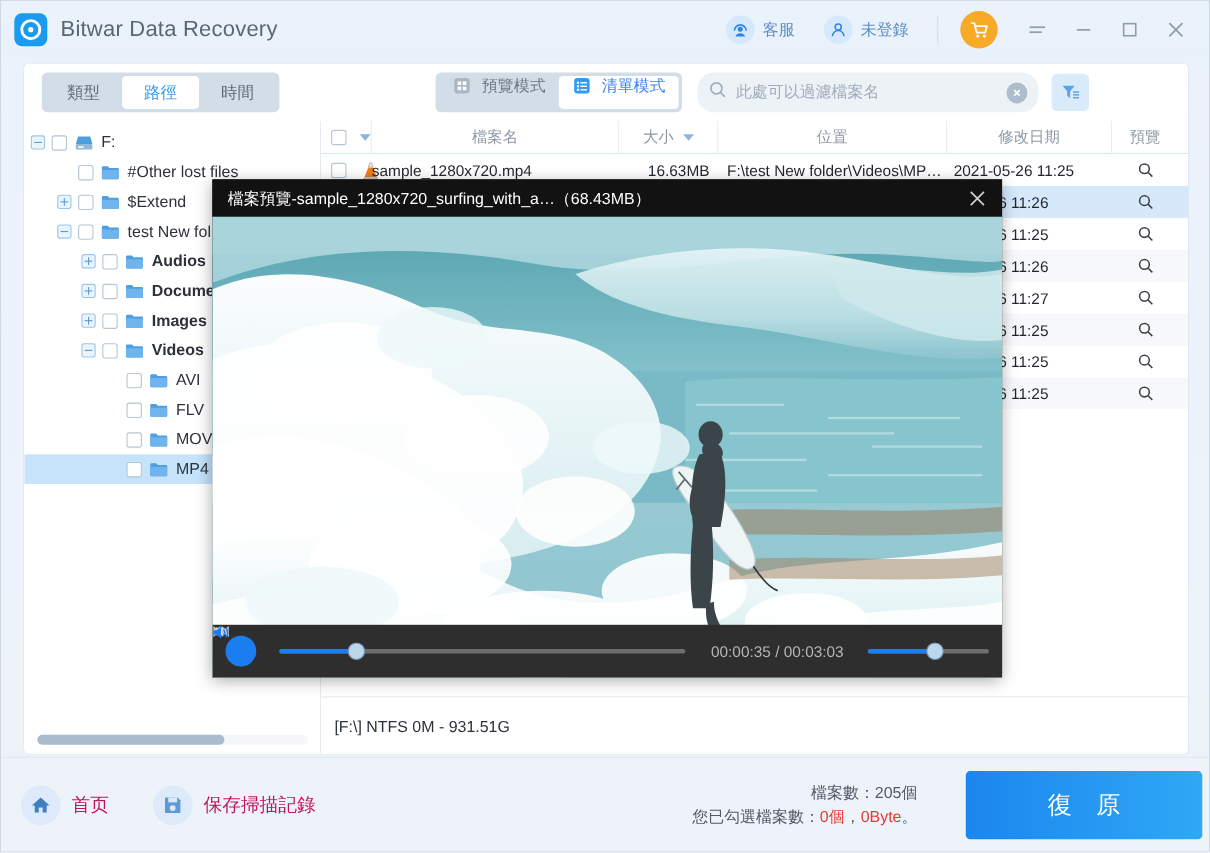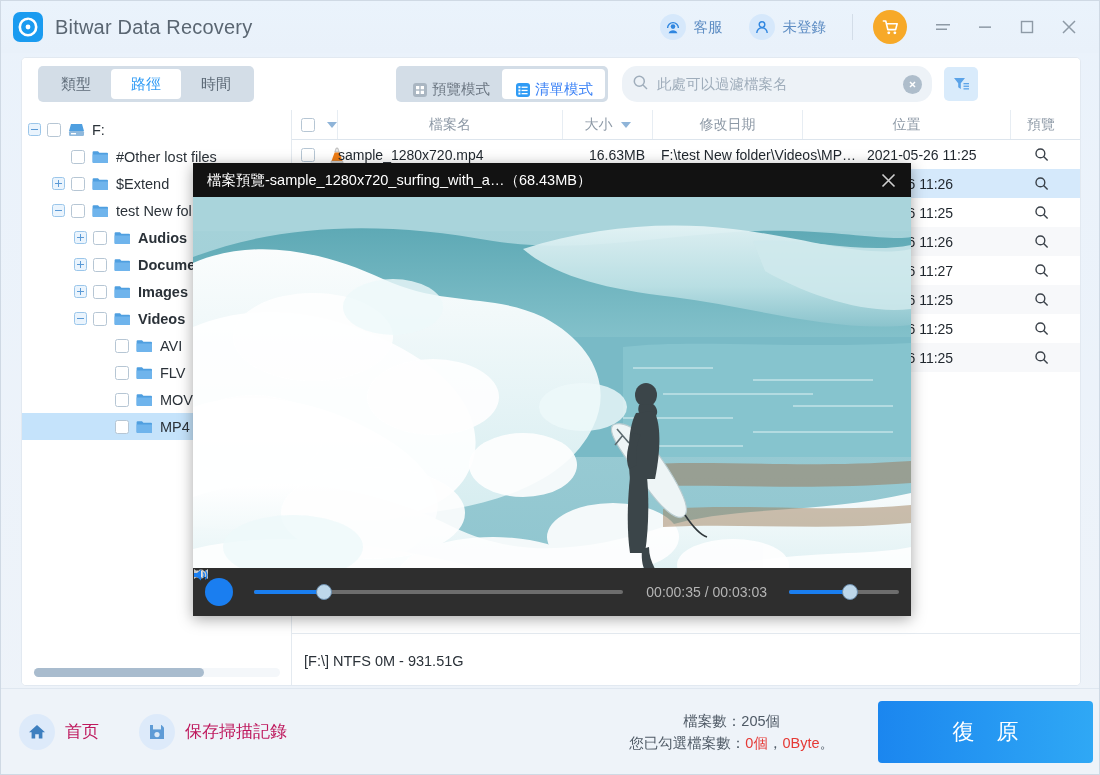--- a/index.html
+++ b/index.html
@@ -73,21 +73,21 @@
     height: 30px; padding: 0 20px; display: flex; align-items: center; justify-content: center;
     font-size: 15px; color: #5e6b78; border-radius: 4px; cursor: pointer; white-space: nowrap;
   }
   .seg.active { background: #fff; color: #2f9bf5; }
 
   .modebar {
     margin-left: 142px; height: 36px; background: #d3dde7; border-radius: 5px;
     display: flex; align-items: center; padding: 3px;
   }
   .mode {
-    height: 30px; padding: 0 12px; display: flex; align-items: flex-end; gap: 3px;
+    height: 30px; padding: 0 12px; display: flex; align-items: flex-start; gap: 9px;
     font-size: 14.5px; color: #6b7682; border-radius: 4px; cursor: pointer; white-space: nowrap;
   }
   .mode.active { background: #fff; color: #3b82f6; }
   .mode-ico { width: 18px; height: 18px; display:flex; align-items:center; justify-content:center; flex:none; }
 
   .searchwrap {
     margin-left: 14px; width: 310px; height: 36px; background: #edf2f7; border-radius: 15px;
     display: flex; align-items: center; padding: 0 10px; position: relative;
   }
   .search-input {
@@ -204,21 +204,21 @@
   }
   .fbtn { display: flex; align-items: center; gap: 10px; cursor: pointer; }
   .fbtn.home { margin-left: 18px; }
   .fbtn.save { margin-left: 40px; }
   .fcirc {
     width: 36px; height: 36px; border-radius: 50%; background: #ddeafa;
     display: flex; align-items: center; justify-content: center; flex: none;
   }
   .flabel { font-size: 17px; color: #be185d; white-space: nowrap; }
   .fspacer { flex: 1; }
-  .counts { text-align: center; font-size: 14.5px; color: #4f5a66; line-height: 22px; margin-right: 44px; margin-left: 37px; }
+  .counts { text-align: right; font-size: 14.5px; color: #4f5a66; line-height: 22px; margin-right: 44px; margin-left: 37px; }
   .counts .hl-red { color: #e53935; }
   .recover-btn {
     width: 215px; height: 62px; margin-right: 8px; border-radius: 4px;
     background: linear-gradient(90deg,#1b86ef 0%, #2fa8f5 100%);
     color: #fff; font-size: 22px; letter-spacing: 8px; text-indent: 8px;
     display: flex; align-items: center; justify-content: center; cursor: pointer;
     border: none; font-family: "Liberation Sans", sans-serif;
   }
 
   
@@ -546,22 +546,22 @@
         <div class="thead">
           <div class="th c-check">
             <span class="cbx"></span>
             <span class="caret"></span>
           </div>
           <div class="th c-name">檔案名</div>
           <div class="th c-size">
             <span>大小</span>
             <span class="caret"></span>
           </div>
+          <div class="th c-loc">位置</div>
           <div class="th c-date">修改日期</div>
-          <div class="th c-loc">位置</div>
           <div class="th c-prev">預覽</div>
         </div>
 
         <div id="rows-container">
             <div class="trow-data">
               <div class="td c-check">
                 <span class="cbx"></span>
                 <svg class="fico" viewBox="0 0 18 18">
                   <path d="M8.2 2 H9.8 L11.2 6 H6.8 Z" fill="#e8e8e8" stroke="#8a8a8a" stroke-width="0.5"></path>
                   <path d="M6.6 6.4 H11.4 L14.5 15 H3.5 Z" fill="#ef7d15"></path>

